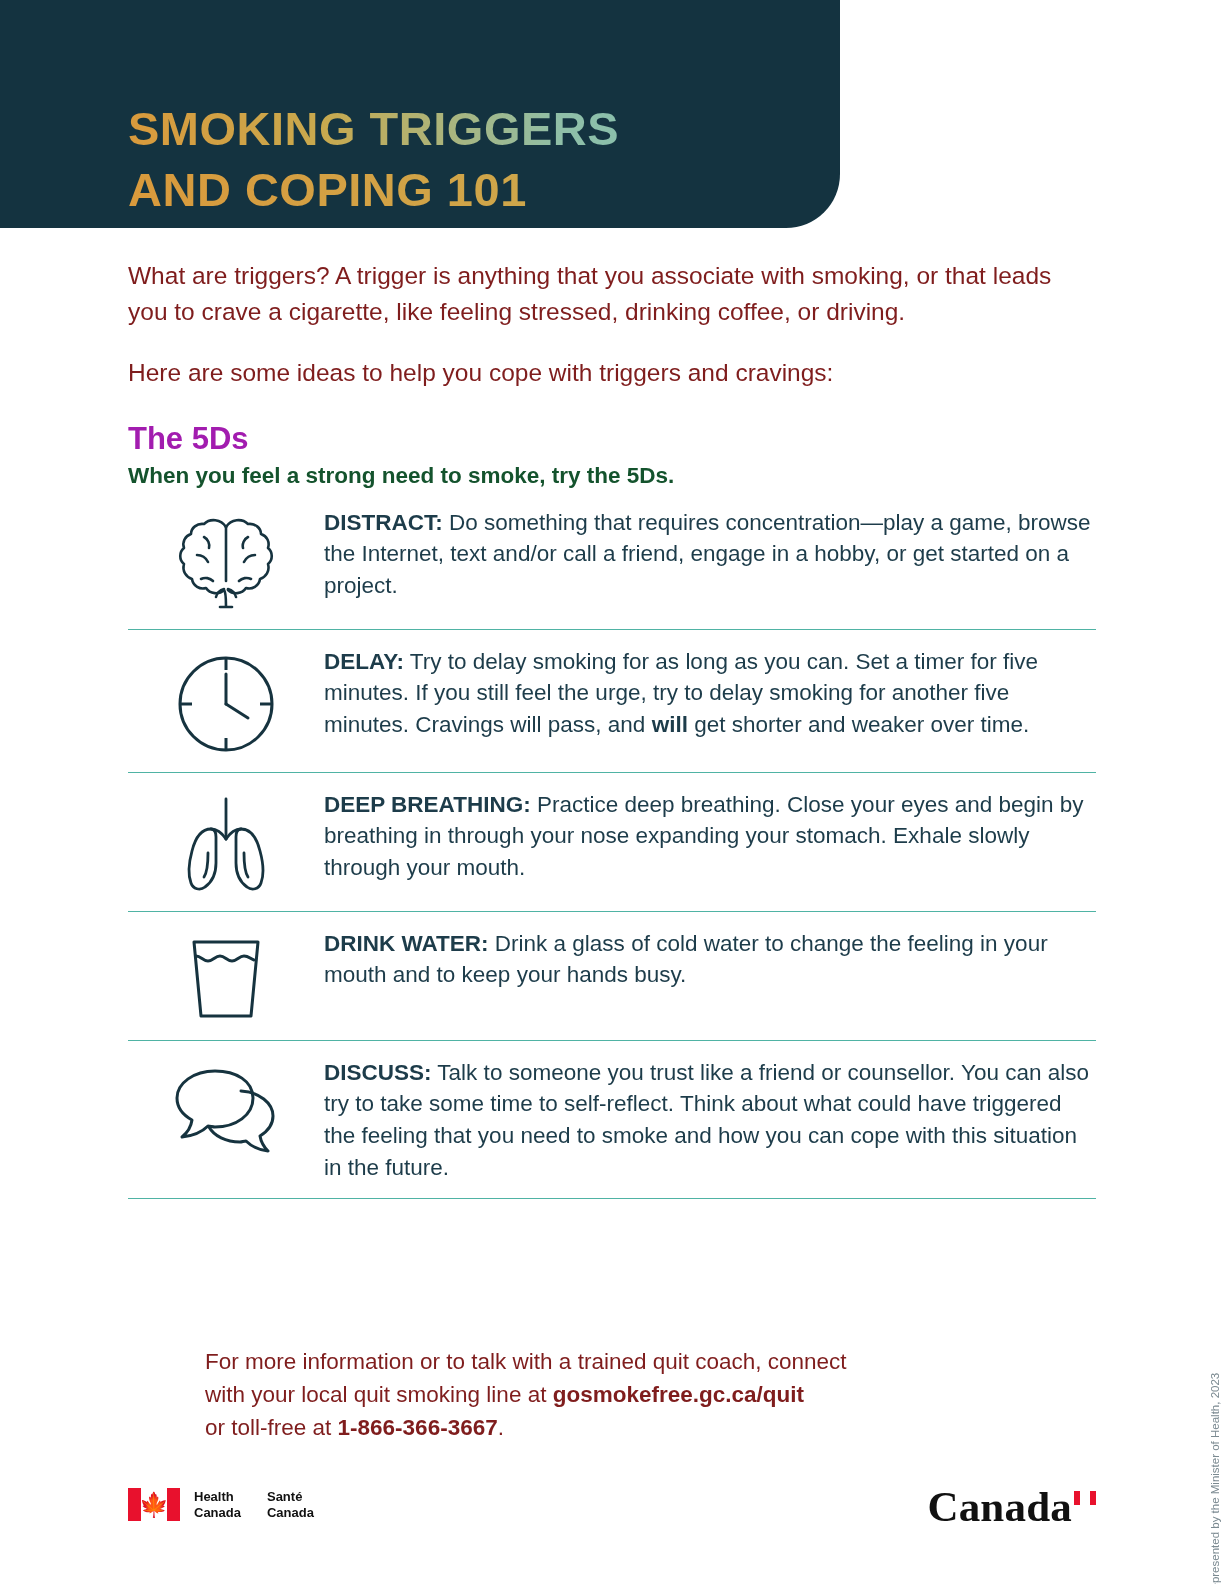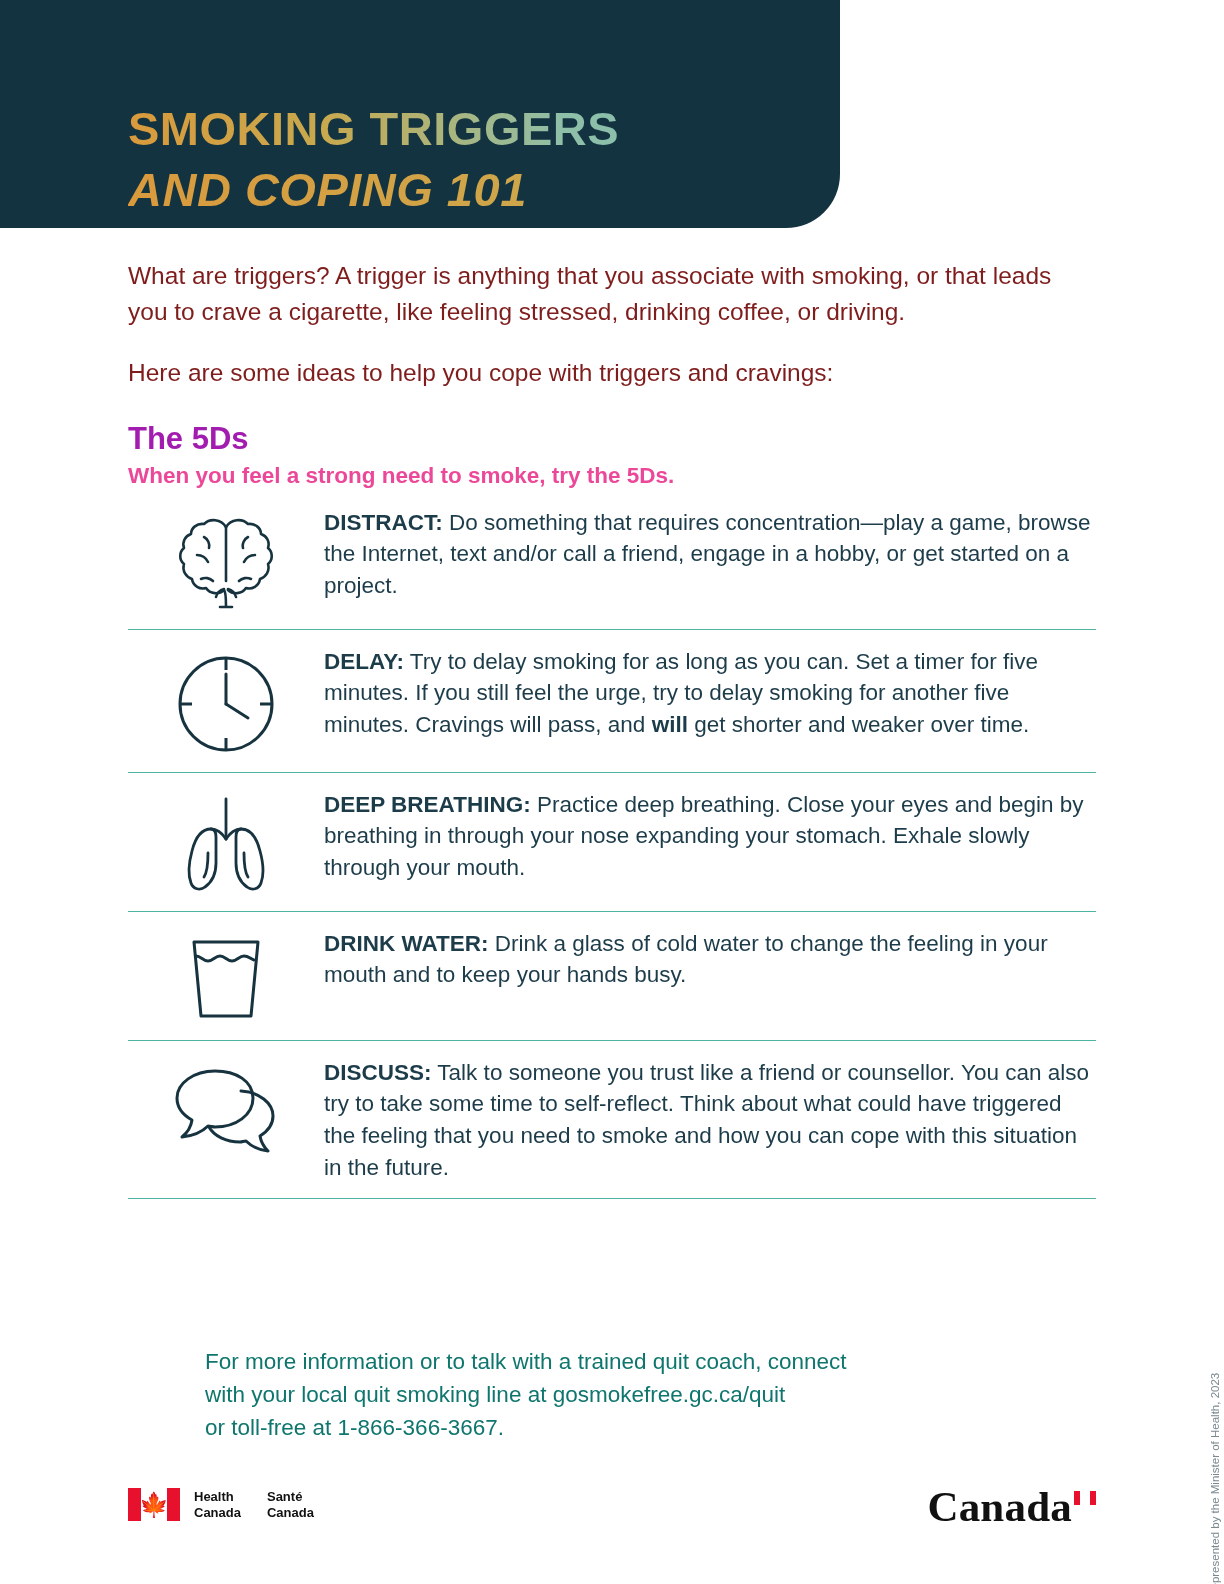--- a/index.html
+++ b/index.html
@@ -41,21 +41,20 @@
     -webkit-background-clip: text;
     background-clip: text;
     color: transparent;
   }
   .title-line2 {
     display: block;
     background: linear-gradient(90deg, #d99a3c 0%, #cfa64a 55%, #b8b05c 100%);
     -webkit-background-clip: text;
     background-clip: text;
     color: transparent;
-    font-style: italic;
   }
 
   
   .content {
     position: absolute;
     left: 128px;
     top: 258px;
     width: 968px;
   }
   .intro-p {
@@ -70,21 +69,21 @@
   .section-title {
     font-size: 31px;
     font-weight: bold;
     margin: 0 0 6px 0;
     color: #a21caf;
   }
   .section-sub {
     font-size: 22.5px;
     font-weight: bold;
     margin: 0 0 12px 0;
-    color: #ec4899;
+    color: #14532d;
   }
 
   
   .dlist {
     margin-top: 6px;
   }
   .drow {
     display: flex;
     align-items: flex-start;
     border-top: 1.5px solid #4fb3a4;
@@ -115,23 +114,23 @@
   .dtext b { font-weight: bold; }
 
   
   .footer-info {
     position: absolute;
     left: 205px;
     top: 1346px;
     width: 860px;
     font-size: 22.5px;
     line-height: 1.46;
-    color: #0f766e;
-  }
-  .footer-info b { font-weight: normal; }
+    color: #7f1d1d;
+  }
+  .footer-info b { font-weight: bold; }
 
   
   .hc-logo {
     position: absolute;
     left: 128px;
     top: 1488px;
     display: flex;
     align-items: center;
   }
   .flag {

